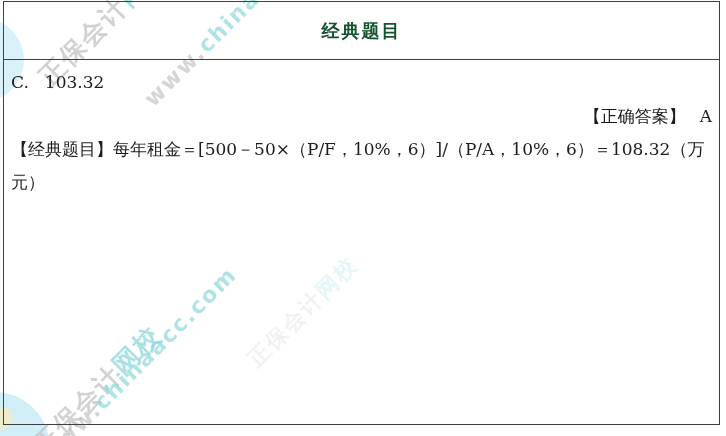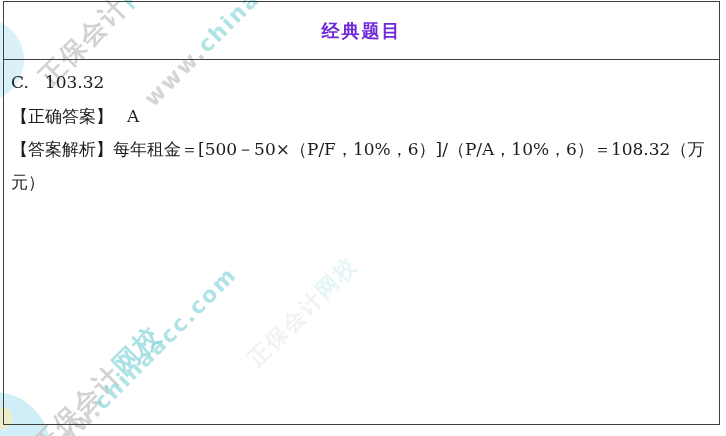--- a/index.html
+++ b/index.html
@@ -32,28 +32,28 @@
   .frame{
     position:absolute;left:3px;top:1px;width:715px;height:422px;
     border:1px solid #3f3f3f;z-index:1;background:transparent;
   }
   .title-row{
     height:57px;border-bottom:1px solid #3f3f3f;
     display:flex;align-items:center;justify-content:center;
   }
   .page-title{
     font-family:"DejaVu Sans","Liberation Sans",sans-serif;
-    font-size:18px;font-weight:bold;letter-spacing:2px;color:#6d28d9;
+    font-size:18px;font-weight:bold;letter-spacing:2px;color:#14532d;
   }
   .content{padding:5px 7px 0 7px;font-size:17px;}
   .question{margin:0;line-height:36px;text-align:justify;}
   .q-tag{margin-right:2px;}
   .opt{line-height:34.5px;}
   .opt .opt-value{margin-left:16px;}
-  .ans-row{line-height:33px;}
+  .ans-row{line-height:33px;text-align:right;}
   .ans-row .ans-value{margin-left:14px;}
   .analysis-row{line-height:33px;}
 </style>
 </head>
 <body>
 
 <div class="wm-layer">
   <div class="blob blob-top"></div>
   <div class="blob blob-bottom"></div>
   <div class="blob blob-yellow"></div>
@@ -77,16 +77,16 @@
 
   <div class="content">
 
 
     <div class="options">
       <div class="opt"><span class="opt-label">C.</span><span class="opt-value">103.32</span></div>
     </div>
 
     <div class="ans-row"><span>【正确答案】</span><span class="ans-value">A</span></div>
 
-    <div class="analysis-row"><span>【答案解析】</span><span>每年租金＝[500－50×（P/F，10%，6）]/（P/A，10%，6）＝108.32（万元）</span></div>
+    <div class="analysis-row"><span>【经典题目】</span><span>每年租金＝[500－50×（P/F，10%，6）]/（P/A，10%，6）＝108.32（万元）</span></div>
 
   </div>
 </div>
 
 </body></html>

